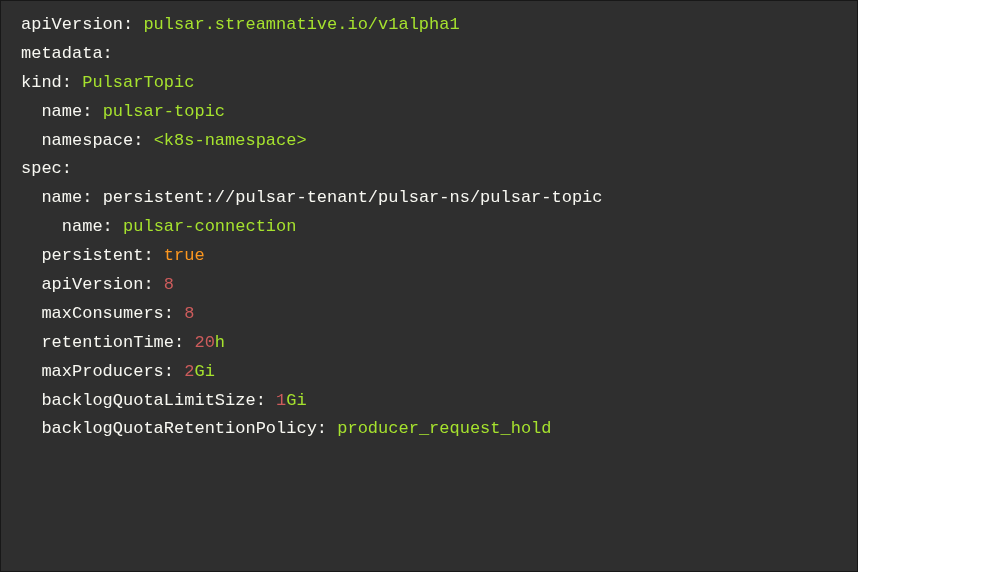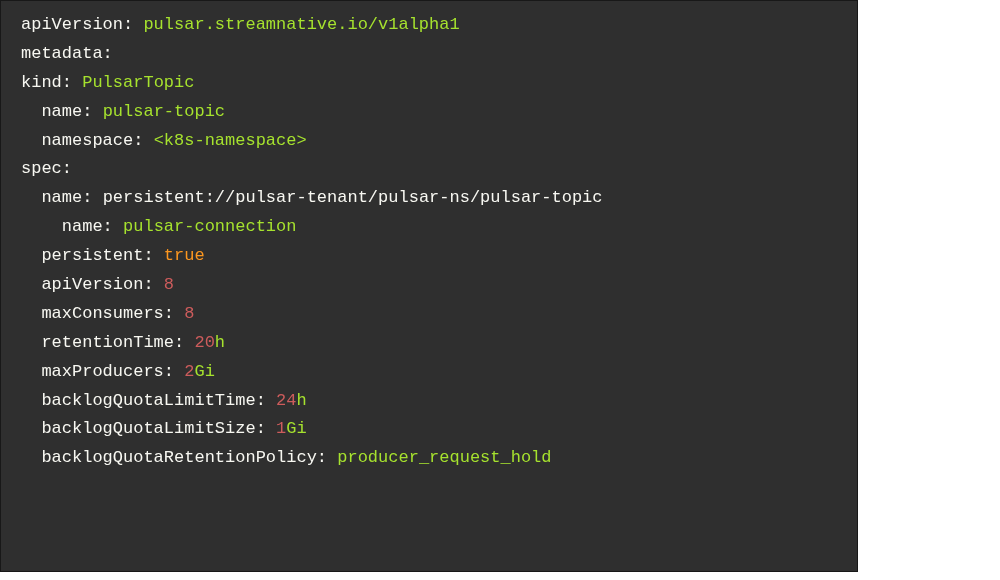--- a/index.html
+++ b/index.html
@@ -56,16 +56,15 @@
   <div class="line">  <span class="key">name:</span> <span class="string">pulsar-topic</span></div>
   <div class="line">  <span class="key">namespace:</span> <span class="string">&lt;k8s-namespace&gt;</span></div>
   <div class="line"><span class="key">spec:</span></div>
   <div class="line">  <span class="key">name:</span> <span class="key">persistent://pulsar-tenant/pulsar-ns/pulsar-topic</span></div>
   <div class="line">    <span class="key">name:</span> <span class="string">pulsar-connection</span></div>
   <div class="line">  <span class="key">persistent:</span> <span class="orange">true</span></div>
   <div class="line">  <span class="key">apiVersion:</span> <span class="number">8</span></div>
   <div class="line">  <span class="key">maxConsumers:</span> <span class="number">8</span></div>
   <div class="line">  <span class="key">retentionTime:</span> <span class="numunit">20</span><span class="unit">h</span></div>
   <div class="line">  <span class="key">maxProducers:</span> <span class="numunit">2</span><span class="unit">Gi</span></div>
-  <div class="line">  <span class="key">backlogQuotaLimitTime:</span> <span class="numunit">24</span><span class="unit">h</span></div>
   <div class="line">  <span class="key">backlogQuotaLimitSize:</span> <span class="numunit">1</span><span class="unit">Gi</span></div>
   <div class="line">  <span class="key">backlogQuotaRetentionPolicy:</span> <span class="string">producer_request_hold</span></div>
 </div>
 
 </body></html>

